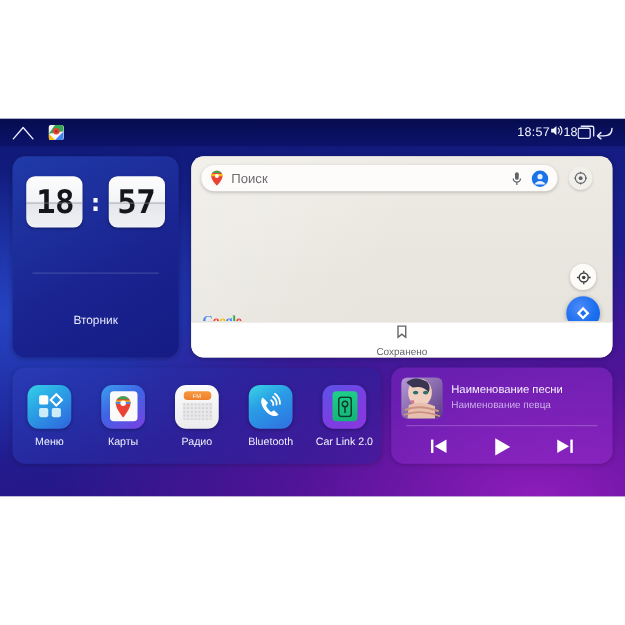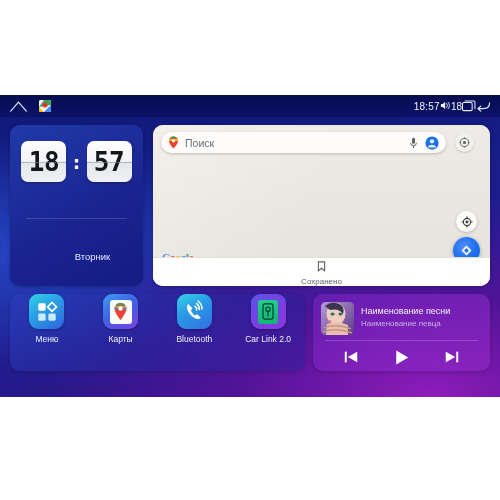--- a/index.html
+++ b/index.html
@@ -123,21 +123,20 @@
     text-align: center;
     color: #dfe4ff;
     font-size: 9px;
     letter-spacing: 0.2px;
   }
   #clock-weekday {
     position: absolute; left:0; top: 126px; width: 133px;
     text-align: center;
     color: #e7eaff;
     font-size: 9.5px;
-    margin-left: 16px;
   }
 
   
   #map-widget {
     left: 153px; top: 30px;
     width: 337px; height: 161px;
     background: #eae7e0;
     box-shadow: 0 1px 4px rgba(0,0,0,0.25);
     overflow: hidden;
   }
@@ -236,21 +235,21 @@
   .map-tab.active .lbl { color: #1a73e8; }
   .map-tab.inactive .lbl { color: #5f6368; }
 
   
   #apps-dock {
     left: 10px; top: 199px;
     width: 295px; height: 77px;
     background: linear-gradient(120deg, rgba(46,62,185,0.50) 0%, rgba(36,42,160,0.46) 45%, rgba(40,30,150,0.44) 100%);
     box-shadow: 0 1px 4px rgba(0,0,0,0.2);
     display: flex;
-    align-items: flex-start;
+    align-items: center;
     padding: 0 0;
     box-sizing: border-box;
   }
   .app-item {
     flex: 1;
     display: flex; flex-direction: column;
     align-items: center; gap: 5px;
   }
   .app-tile {
     width: 35px; height: 35px;
@@ -515,20 +514,29 @@
               <path d="M7.5 1 C9.5 1 11.2 1.9 12.3 3.3 L2.7 3.3 C3.8 1.9 5.5 1 7.5 1 Z" fill="#34a853"></path>
               <path d="M2.0 4.3 L13.0 4.3 C13.3 5.0 13.4 5.8 13.4 6.7 L1.6 6.7 C1.6 5.8 1.7 5.0 2.0 4.3 Z" fill="#fbbc05"></path>
               <path d="M1.75 5.3 L13.25 5.3 L13.4 6.9 L1.6 6.9 Z" fill="#4285f4"></path>
               <circle cx="7.5" cy="6.5" r="2.2" fill="#ffffff"></circle>
             </svg>
           </div>
         </div>
         <div class="app-label">Карты</div>
       </div>
 
+      <div class="app-item">
+        <div class="app-tile" id="tile-radio">
+          <div id="radio-face">
+            <div id="radio-fm">FM</div>
+            <div id="radio-grill"></div>
+          </div>
+        </div>
+        <div class="app-label">Радио</div>
+      </div>
 
       <div class="app-item">
         <div class="app-tile" id="tile-bt">
           <svg width="23" height="23" viewBox="0 0 24 24">
             <path d="M5.4 4.2 C4.2 5.4 3.6 7.2 4.6 10.2 C5.8 13.8 9.2 17.6 13.0 19.2 C15.6 20.2 17.4 19.6 18.6 18.4 L14.8 14.8 L12.4 16.2 C10.8 15.0 9.0 12.8 8.2 11.0 L9.8 8.6 Z" fill="#ffffff"></path>
             <g fill="none" stroke="#ffffff" stroke-width="1.5" stroke-linecap="round">
               <path d="M14.2 10.6 A4.2 4.2 0 0 0 12.4 6.4"></path>
               <path d="M17.0 10.0 A7.4 7.4 0 0 0 14.0 3.6"></path>
               <path d="M19.8 9.4 A10.6 10.6 0 0 0 15.6 1.0"></path>
             </g>

